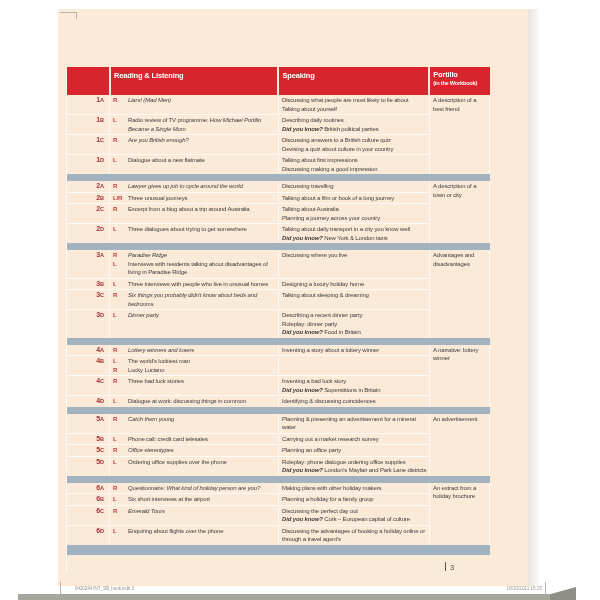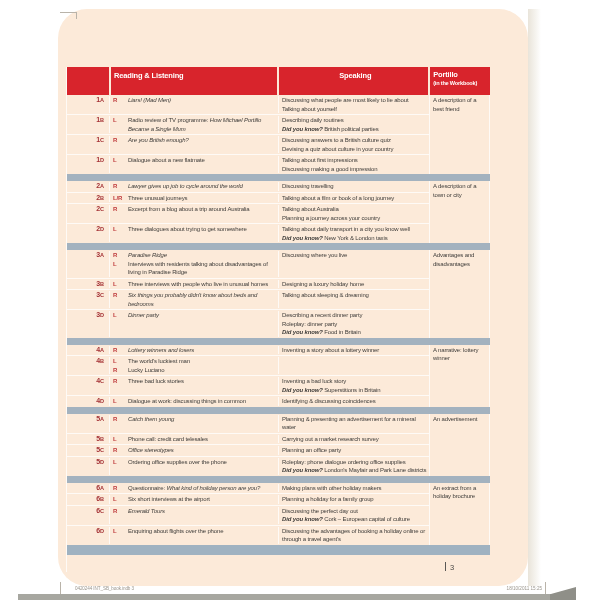--- a/index.html
+++ b/index.html
@@ -2,35 +2,35 @@
 <html style="--page_bg: #fcead9; --header_red: #d8242c; --code_red: #a53336; --marker_red: #bf3a3c; --bar_gray: #a3b2bf; --final_bar: #9fb2c1; --text_dark: #3f3d3a; --hairline: rgba(255,255,255,0.75);"><head>
 <meta charset="utf-8">
 <style>
   * { margin:0; padding:0; box-sizing:border-box; }
   html,body { width:600px; height:600px; background:#ffffff; overflow:hidden;
               font-family:"Liberation Sans", sans-serif; }
   #canvas { position:relative; width:600px; height:600px; background:#fff; }
 
   
   .sheet { position:absolute; left:58px; top:9px; width:470px; height:577px;
-           background:var(--page_bg);border-radius:29px; }
+           background:var(--page_bg); }
   .page-edge { position:absolute; left:528px; top:9px; width:13px; height:577px;
            background:linear-gradient(to right,#e9e4da,#f6f4ef 60%,#ffffff); }
   .cropmark-h { position:absolute; left:60px; top:12px; width:16px; height:1px; background:#b9b3a9; }
   .cropmark-v { position:absolute; left:76px; top:12px; width:1px; height:7px; background:#b9b3a9; }
 
   
   .toc { position:absolute; left:8px; top:58px; width:424px;
          border-left:1px solid var(--hairline); font-size:6px; color:var(--text_dark);
          letter-spacing:-0.15px; }
   .thead { display:flex; height:28px; }
   .thead .hc { background:var(--header_red); color:#fff; font-weight:bold; }
   .hc.h-unit { width:42px; }
   .hc.h-read { width:169px; border-left:2px solid var(--page_bg); padding:4px 0 0 3px; font-size:7.5px; }
-  .hc.h-speak { width:151px; border-left:2px solid var(--page_bg); padding:4px 0 0 3px; font-size:7.5px;text-align:center; }
+  .hc.h-speak { width:151px; border-left:2px solid var(--page_bg); padding:4px 0 0 3px; font-size:7.5px; }
   .hc.h-write { width:62px; border-left:2px solid var(--page_bg); padding:4px 0 0 3px; font-size:7.5px; line-height:8px; }
   .h-sub { display:block; font-size:5.6px; font-weight:bold; letter-spacing:-0.2px; }
 
   .unit { display:flex; border-right:1px solid var(--hairline); }
   .unit-lessons { width:362px; }
   .lesson { display:flex; padding:1px 0; }
   .lesson + .lesson { border-top:1px solid var(--hairline); }
   .cell.code { width:42px; text-align:right; padding:0 5px 0 0;
                color:var(--code_red); font-weight:bold; line-height:8.5px; }
   .cnum { font-size:7px; } .clet { font-size:5.6px; }

